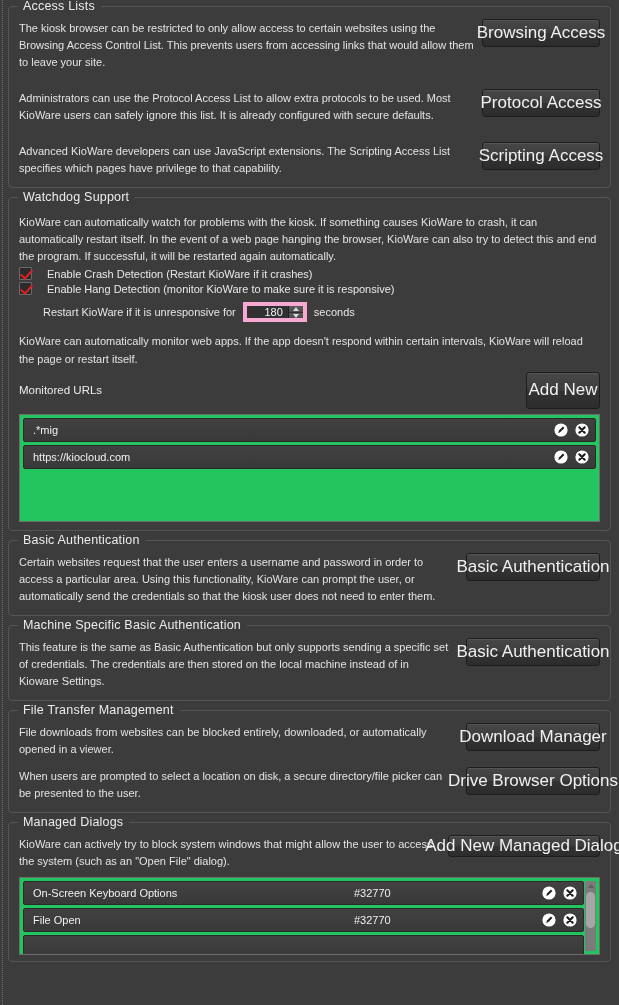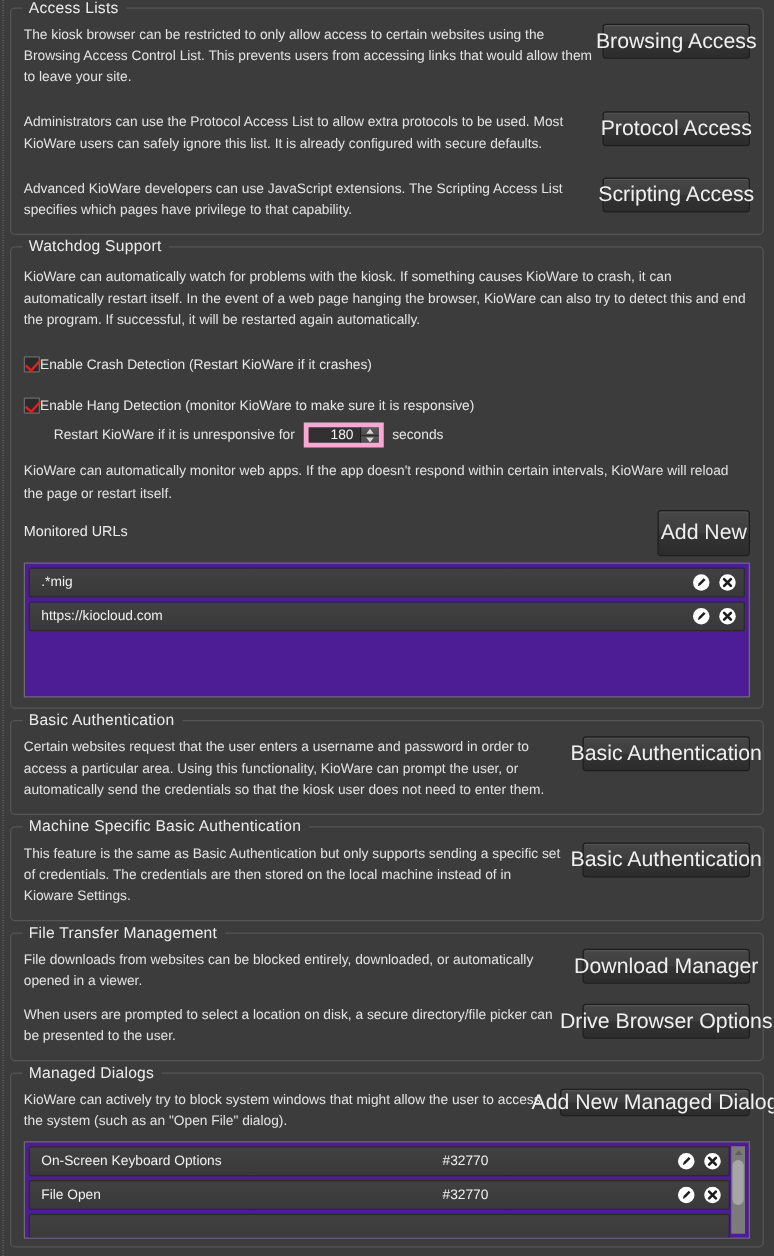--- a/index.html
+++ b/index.html
@@ -86,22 +86,22 @@
   .btn.w-access { width: 118px; }
   .btn.w-auth   { width: 134px; }
   .btn.w-file   { width: 134px; }
   .btn.w-addnew { width: 74px; height: 37px; min-height: 20px; }
   .btn.w-adddlg { width: 152px; height: 22px; min-height: 22px; }
 
   
   .chk-row {
     display: flex;
     align-items: center;
-    gap: 0;
-    margin-top: 20px;
+    gap: 15px;
+    margin-top: 2px;
   }
   .chk {
     width: 13px; height: 13px;
     background: #2b2b2b;
     border: 1px solid #6a6a6a;
     border-radius: 1px;
     position: relative;
     flex: 0 0 auto;
   }
   .chk.checked::after {
@@ -164,21 +164,21 @@
   
   .list-head {
     display: flex;
     align-items: center;
     justify-content: space-between;
     margin-top: 4px;
     margin-bottom: 5px;
   }
   .list-head-label { font-size: 11.5px; color: #ececec; }
   .listbox {
-    background: #4c1d95;
+    background: #22c55e;
     border: 1px solid #6d6d6d;
     padding: 3px;
     position: relative;
     overflow: hidden;
   }
   .listbox.h-urls { height: 108px; }
   .listbox.h-dialogs { height: 78px; }
   .list-scroll-pad { padding-right: 12px; }
   .list-item {
     display: flex;

